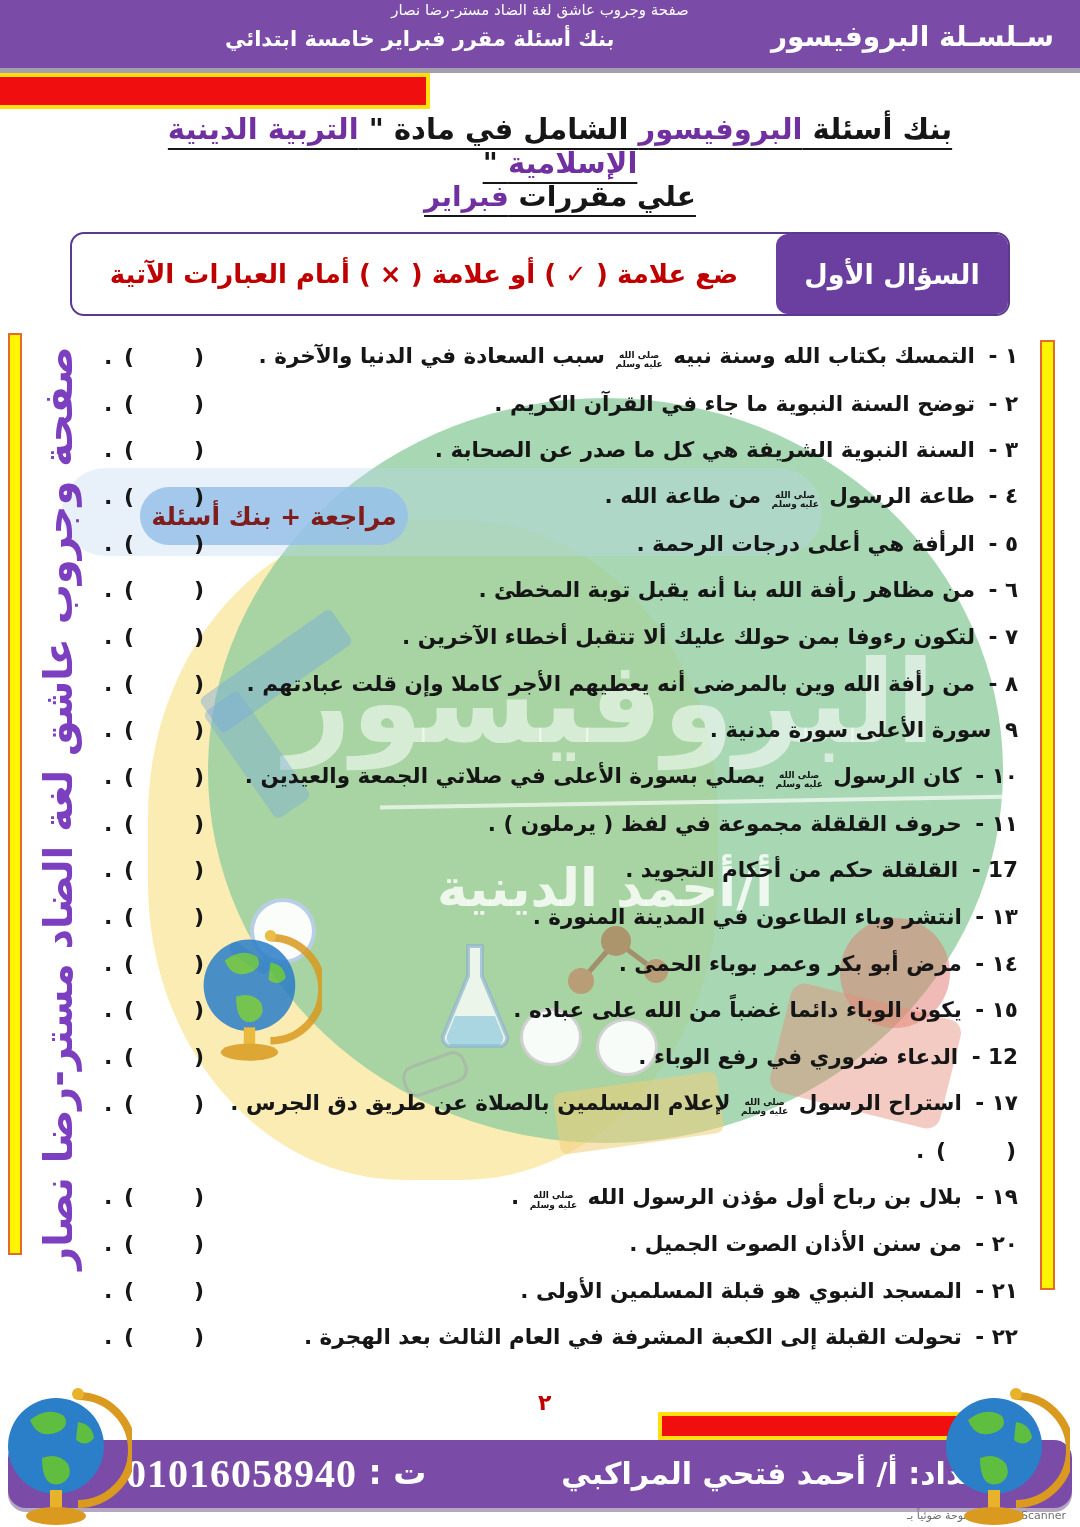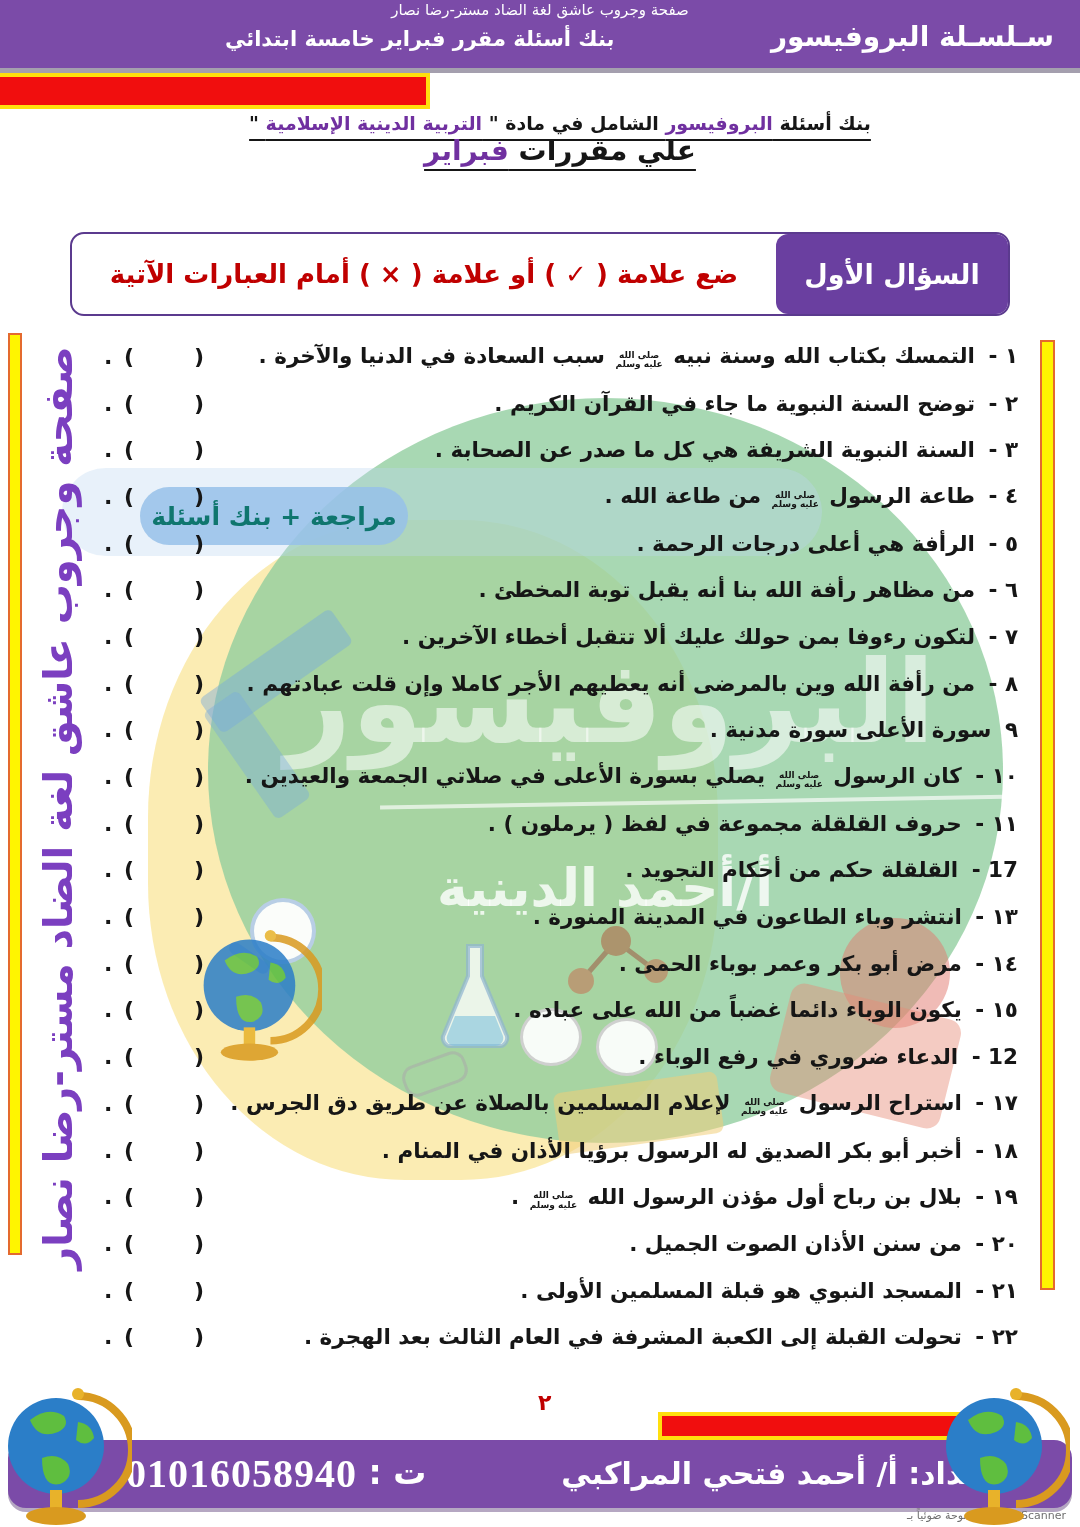--- a/index.html
+++ b/index.html
@@ -30,21 +30,21 @@
     box-sizing:border-box; z-index:3;
   }
   .redbar.top{ left:-4px; top:73px; width:434px; height:36px; }
   .redbar.bottom{ left:658px; top:1412px; width:352px; height:28px; }
   
   .title-block{
     position:absolute; left:100px; top:112px; width:920px; text-align:center;
     direction:rtl; z-index:3; color:#161616; font-weight:bold;
   }
   .title-l1{
-    font-size:19px; text-decoration:underline; text-underline-offset:9px;
+    font-size:29px; text-decoration:underline; text-underline-offset:9px;
     text-decoration-thickness:2px;
   }
   .title-l2{
     font-size:28px; text-decoration:underline;
     text-underline-offset:9px; text-decoration-thickness:2px;
   }
   .tpurple{ color:#7030a0; }
   
   .qheader{
     position:absolute; left:70px; top:232px; width:940px; height:84px;
@@ -111,21 +111,21 @@
     left:370px; top:858px; width:470px; text-align:center; font-size:52px;
     font-weight:bold; color:rgba(255,255,255,.8); direction:rtl;
     white-space:nowrap;
   }
   .wm-chalkline{
     left:380px; top:800px; width:640px; height:4px;
     background:rgba(255,255,255,.65); transform:rotate(-1deg);
   }
   .wm-pill{
     left:140px; top:487px; width:268px; height:58px;
-    background:rgba(150,193,233,.85); border-radius:30px; color:#0f766e;
+    background:rgba(150,193,233,.85); border-radius:30px; color:#7f1d1d;
     font-size:25px; font-weight:bold; display:flex; align-items:center;
     justify-content:center; direction:rtl; z-index:1;
   }
   .wm-pillglow{
     left:62px; top:468px; width:760px; height:88px; border-radius:44px;
     background:rgba(190,215,240,.35);
   }
   .wm-ruler1{
     left:196px; top:650px; width:160px; height:42px;
     background:rgba(120,170,220,.45); transform:rotate(-35deg); border-radius:6px;
@@ -335,21 +335,20 @@
       <span class="qtext"><span class="qnum">12 - </span><span class="qbody">الدعاء ضروري في رفع الوباء .</span></span>
       <span class="qans">. (      )</span>
     </li>
 
     <li class="qrow">
       <span class="qtext"><span class="qnum">١٧ - </span><span class="qbody">استراح الرسول <span class="saw">صلى الله<br>عليه وسلم</span> لإعلام المسلمين بالصلاة عن طريق دق الجرس .</span></span>
       <span class="qans">. (      )</span>
     </li>
 
     <li class="qrow">
-      <span class="qtext"><span class="qnum">١٨ - </span><span class="qbody">أخبر أبو بكر الصديق له الرسول برؤيا الأذان في المنام .</span></span>
       <span class="qans">. (      )</span>
     </li>
 
     <li class="qrow">
       <span class="qtext"><span class="qnum">١٩ - </span><span class="qbody">بلال بن رباح أول مؤذن الرسول الله <span class="saw">صلى الله<br>عليه وسلم</span> .</span></span>
       <span class="qans">. (      )</span>
     </li>
 
     <li class="qrow">
       <span class="qtext"><span class="qnum">٢٠ - </span><span class="qbody">من سنن الأذان الصوت الجميل .</span></span>

